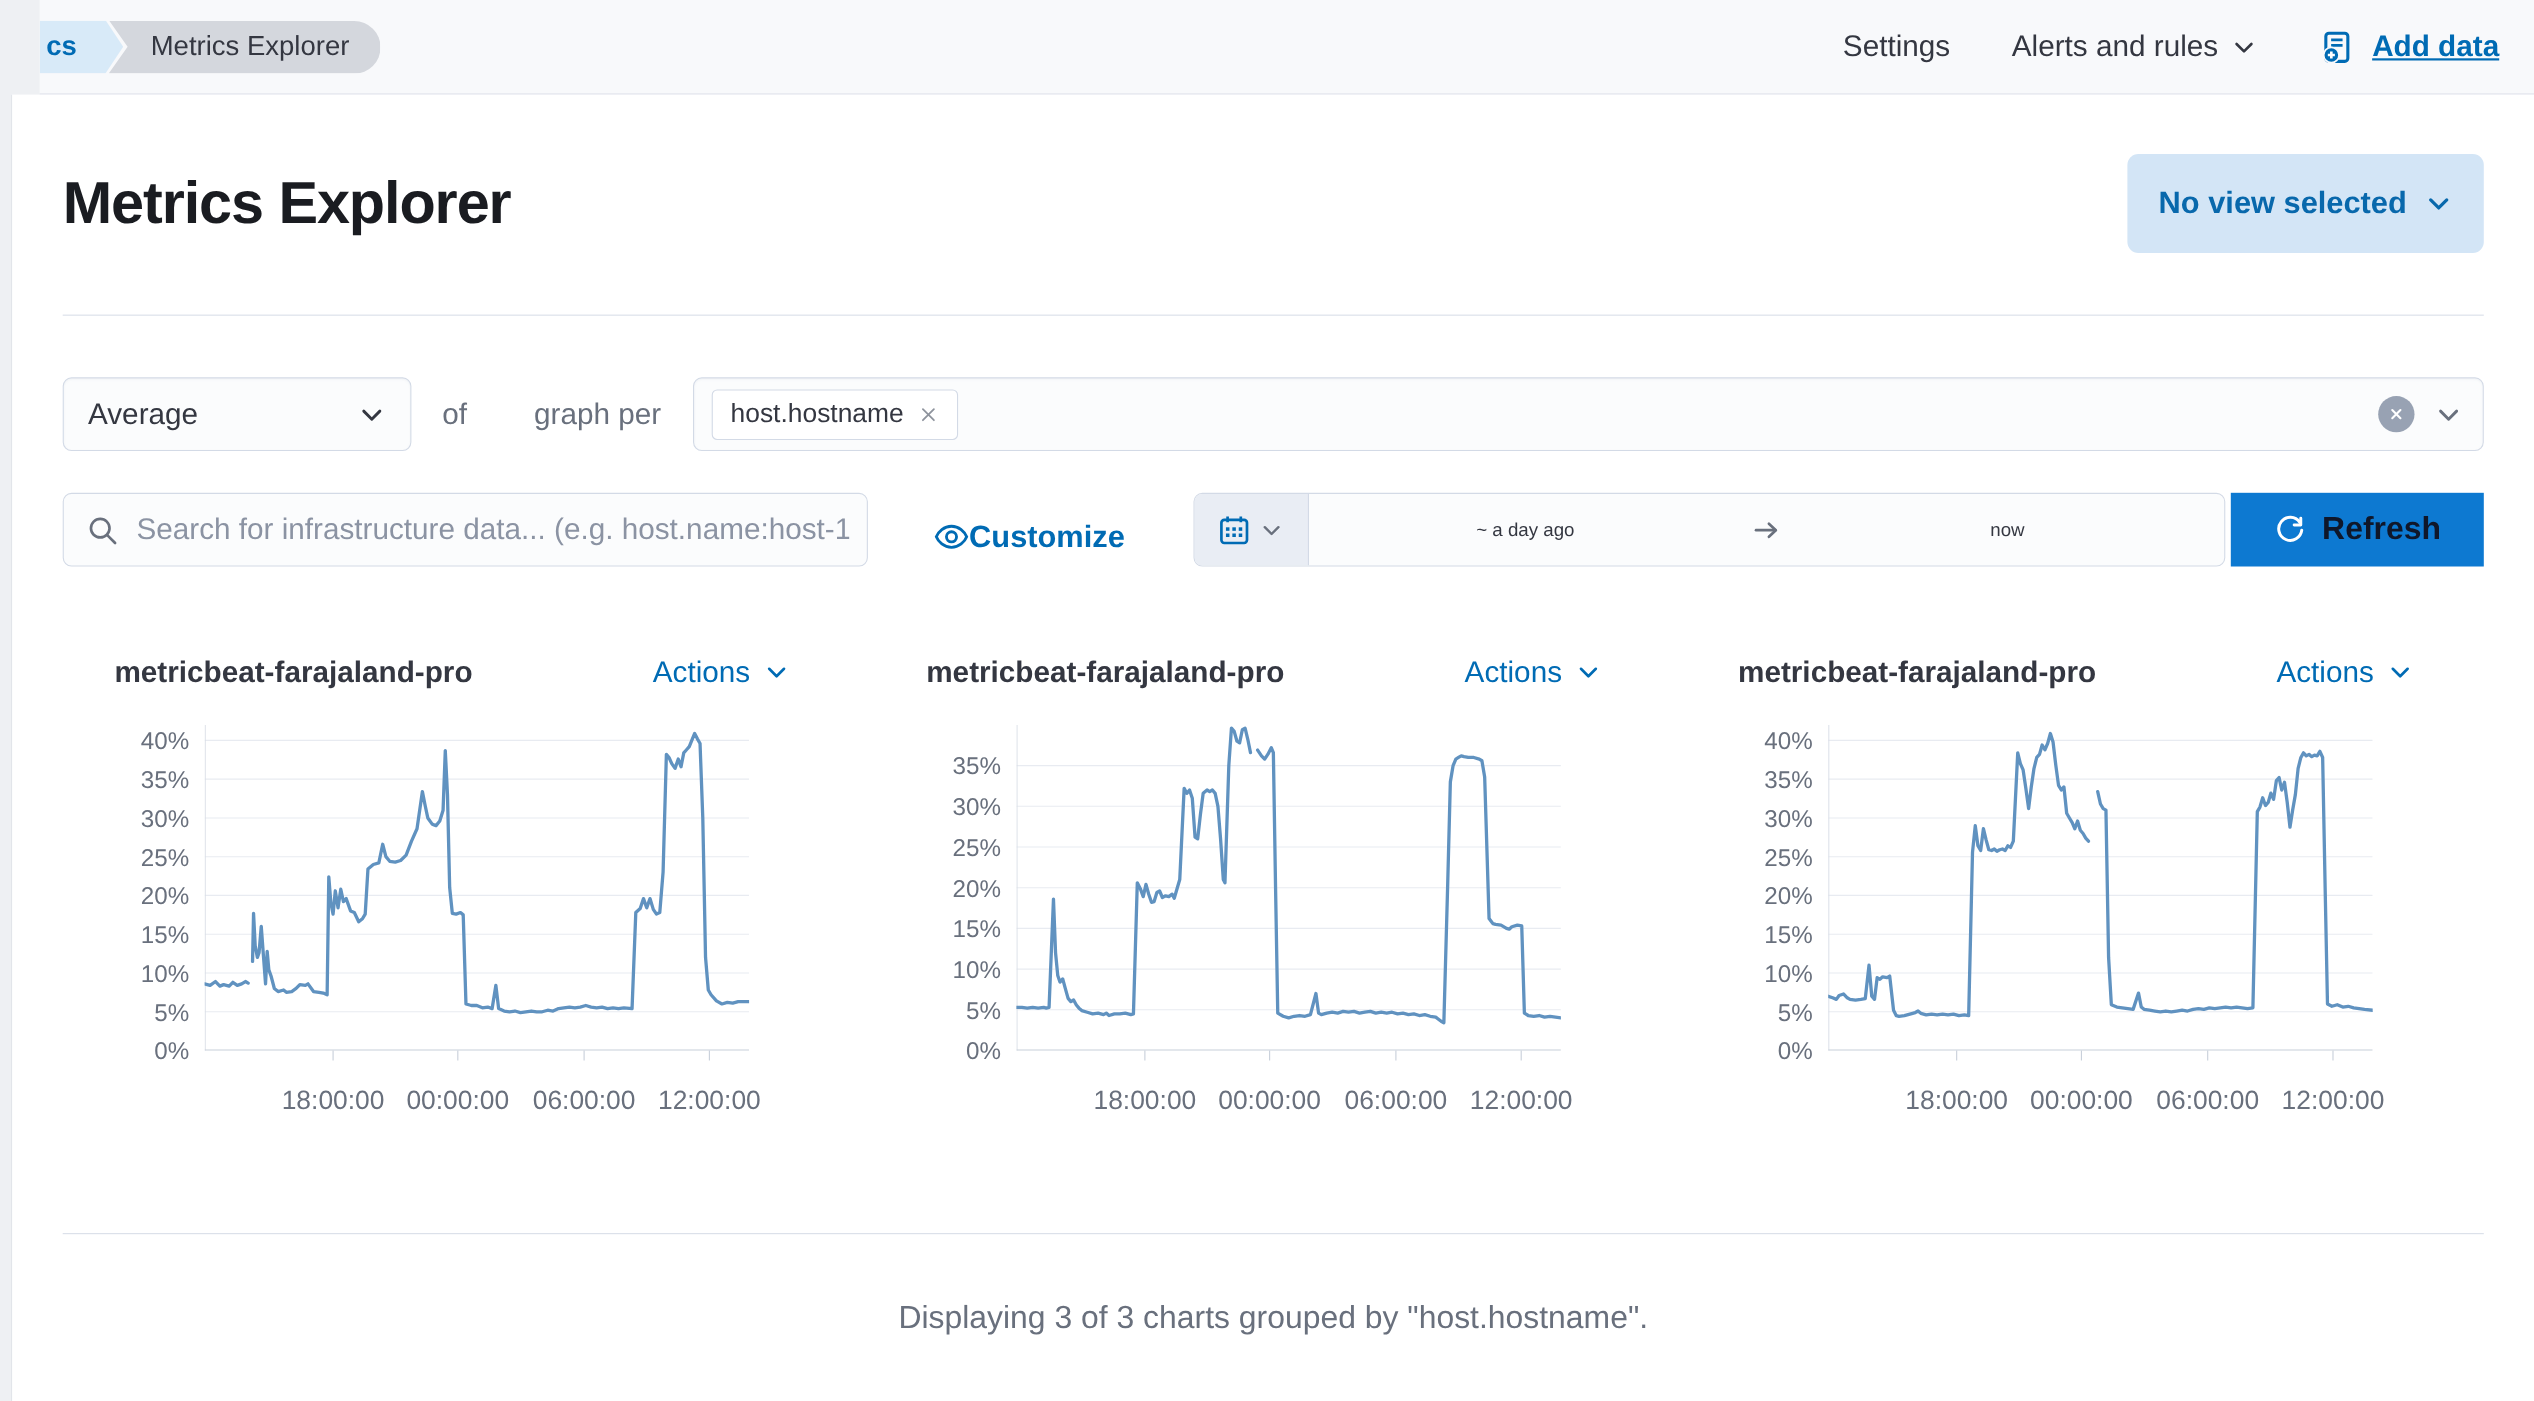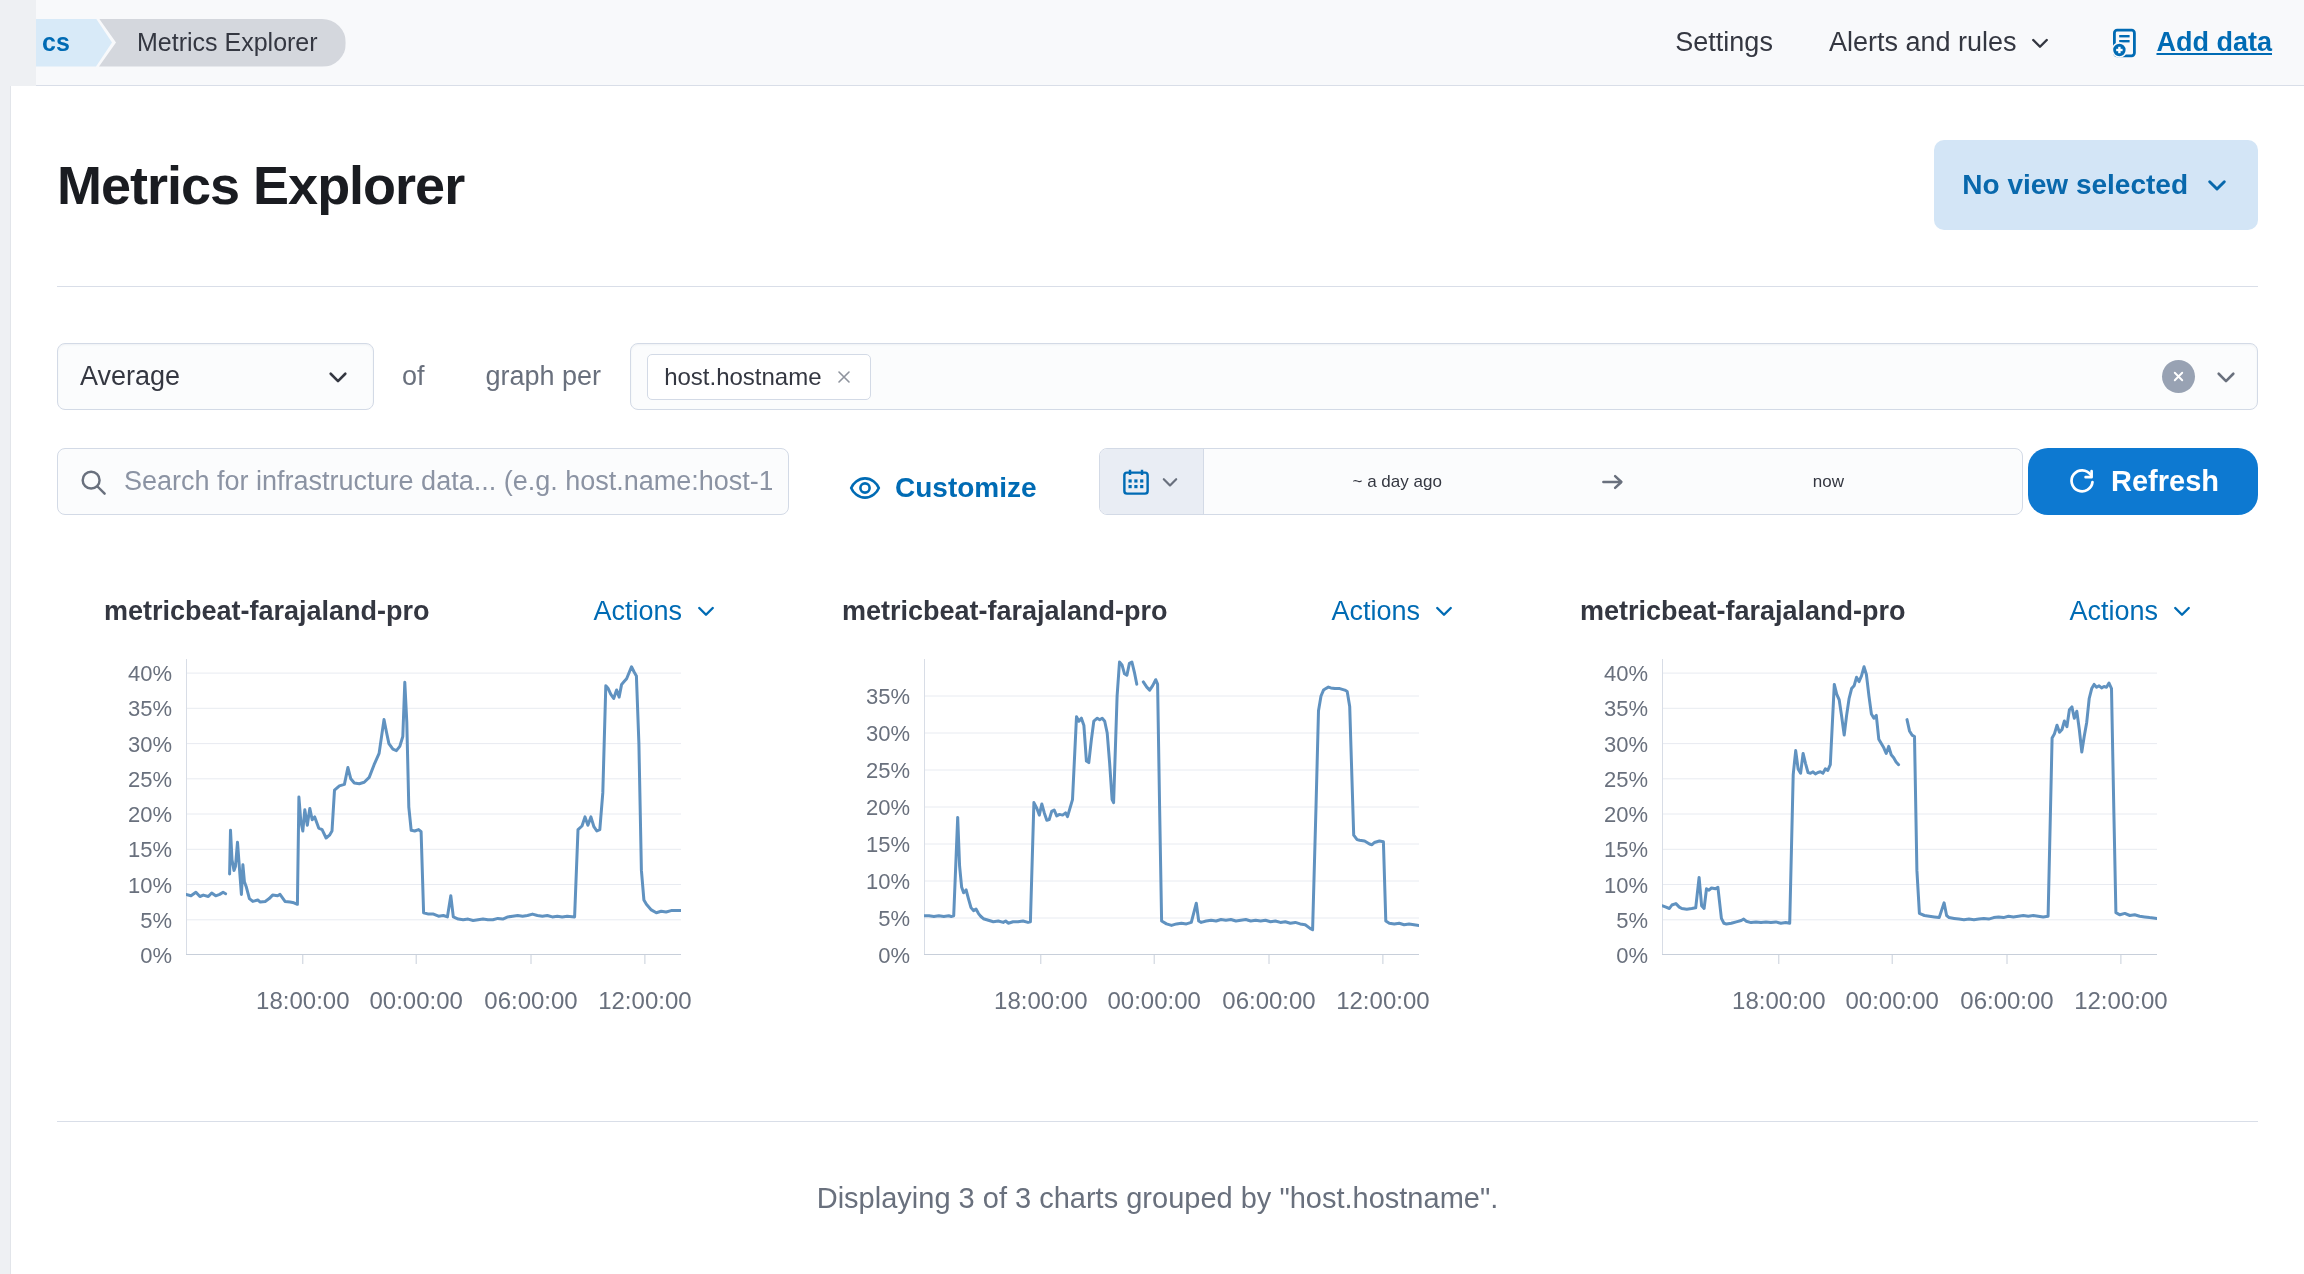--- a/index.html
+++ b/index.html
@@ -56,31 +56,31 @@
     align-items:center; justify-content:center; margin-right:18px; cursor:pointer; flex:none; }
   .combo .chev { color:#69707D; }
 
   
   .row2 { display:flex; align-items:center; margin-top:38px; height:67px; }
   .search { width:732px; height:67px; background:#fbfcfd; border:1px solid #d3dae6; border-radius:8px;
     display:flex; align-items:center; padding:0 16px 0 20px; gap:16px; }
   .search input { border:none; outline:none; background:transparent; font-size:27px; color:#343741;
     width:100%; font-family:"Liberation Sans", sans-serif; }
   .search input::placeholder { color:#8b93a3; }
-  .customize { display:flex; align-items:center; gap:14px; color:#006BB4; font-size:28px; font-weight:600;
+  .customize { display:flex; align-items:center; color:#006BB4; font-size:28px; font-weight:600;
     margin:12px 62px 0 60px; cursor:pointer; white-space:nowrap; }
   .datepicker { flex:1; height:67px; background:#fbfcfd; border:1px solid #d3dae6; border-radius:8px;
     display:flex; align-items:stretch; overflow:hidden; }
   .quick-select { width:104px; background:#e9edf4; border-right:1px solid #d3dae6; display:flex;
     align-items:center; justify-content:center; gap:8px; color:#006BB4; cursor:pointer; flex:none; }
   .quick-select .chev { color:#69707D; }
   .date-cell { flex:1; display:flex; align-items:center; justify-content:center; font-size:17px; color:#343741; cursor:pointer; }
   .date-arrow { width:44px; display:flex; align-items:center; justify-content:center; color:#69707D; }
-  .refresh-btn { width:230px; height:67px; margin-left:5px; background:#0d79d1; border:none; border-radius:20px;
-    color:#ffffff; font-size:29px; font-weight:700; display:flex; align-items:center; justify-content:center; gap:14px;
+  .refresh-btn { width:230px; height:67px; margin-left:5px; background:#0d79d1; border:none; border-radius:0;
+    color:#0f172a; font-size:29px; font-weight:700; display:flex; align-items:center; justify-content:center; gap:14px;
     font-family:"Liberation Sans", sans-serif; cursor:pointer; flex:none; }
 
   
   .charts { display:flex; gap:124px; margin-top:74px; padding-left:47px; }
   .chart-block { width:614px; }
   .chart-head { display:flex; align-items:center; justify-content:space-between; height:44px; margin-bottom:26px; }
   .chart-title { font-size:27px; font-weight:700; color:#343741; }
   .chart-actions { display:flex; align-items:center; gap:12px; color:#006BB4; font-size:27px; font-weight:500; cursor:pointer; }
   .chart-body { display:flex; }
   .yaxis { width:68px; position:relative; height:296px; flex:none; margin-right:14px; }

